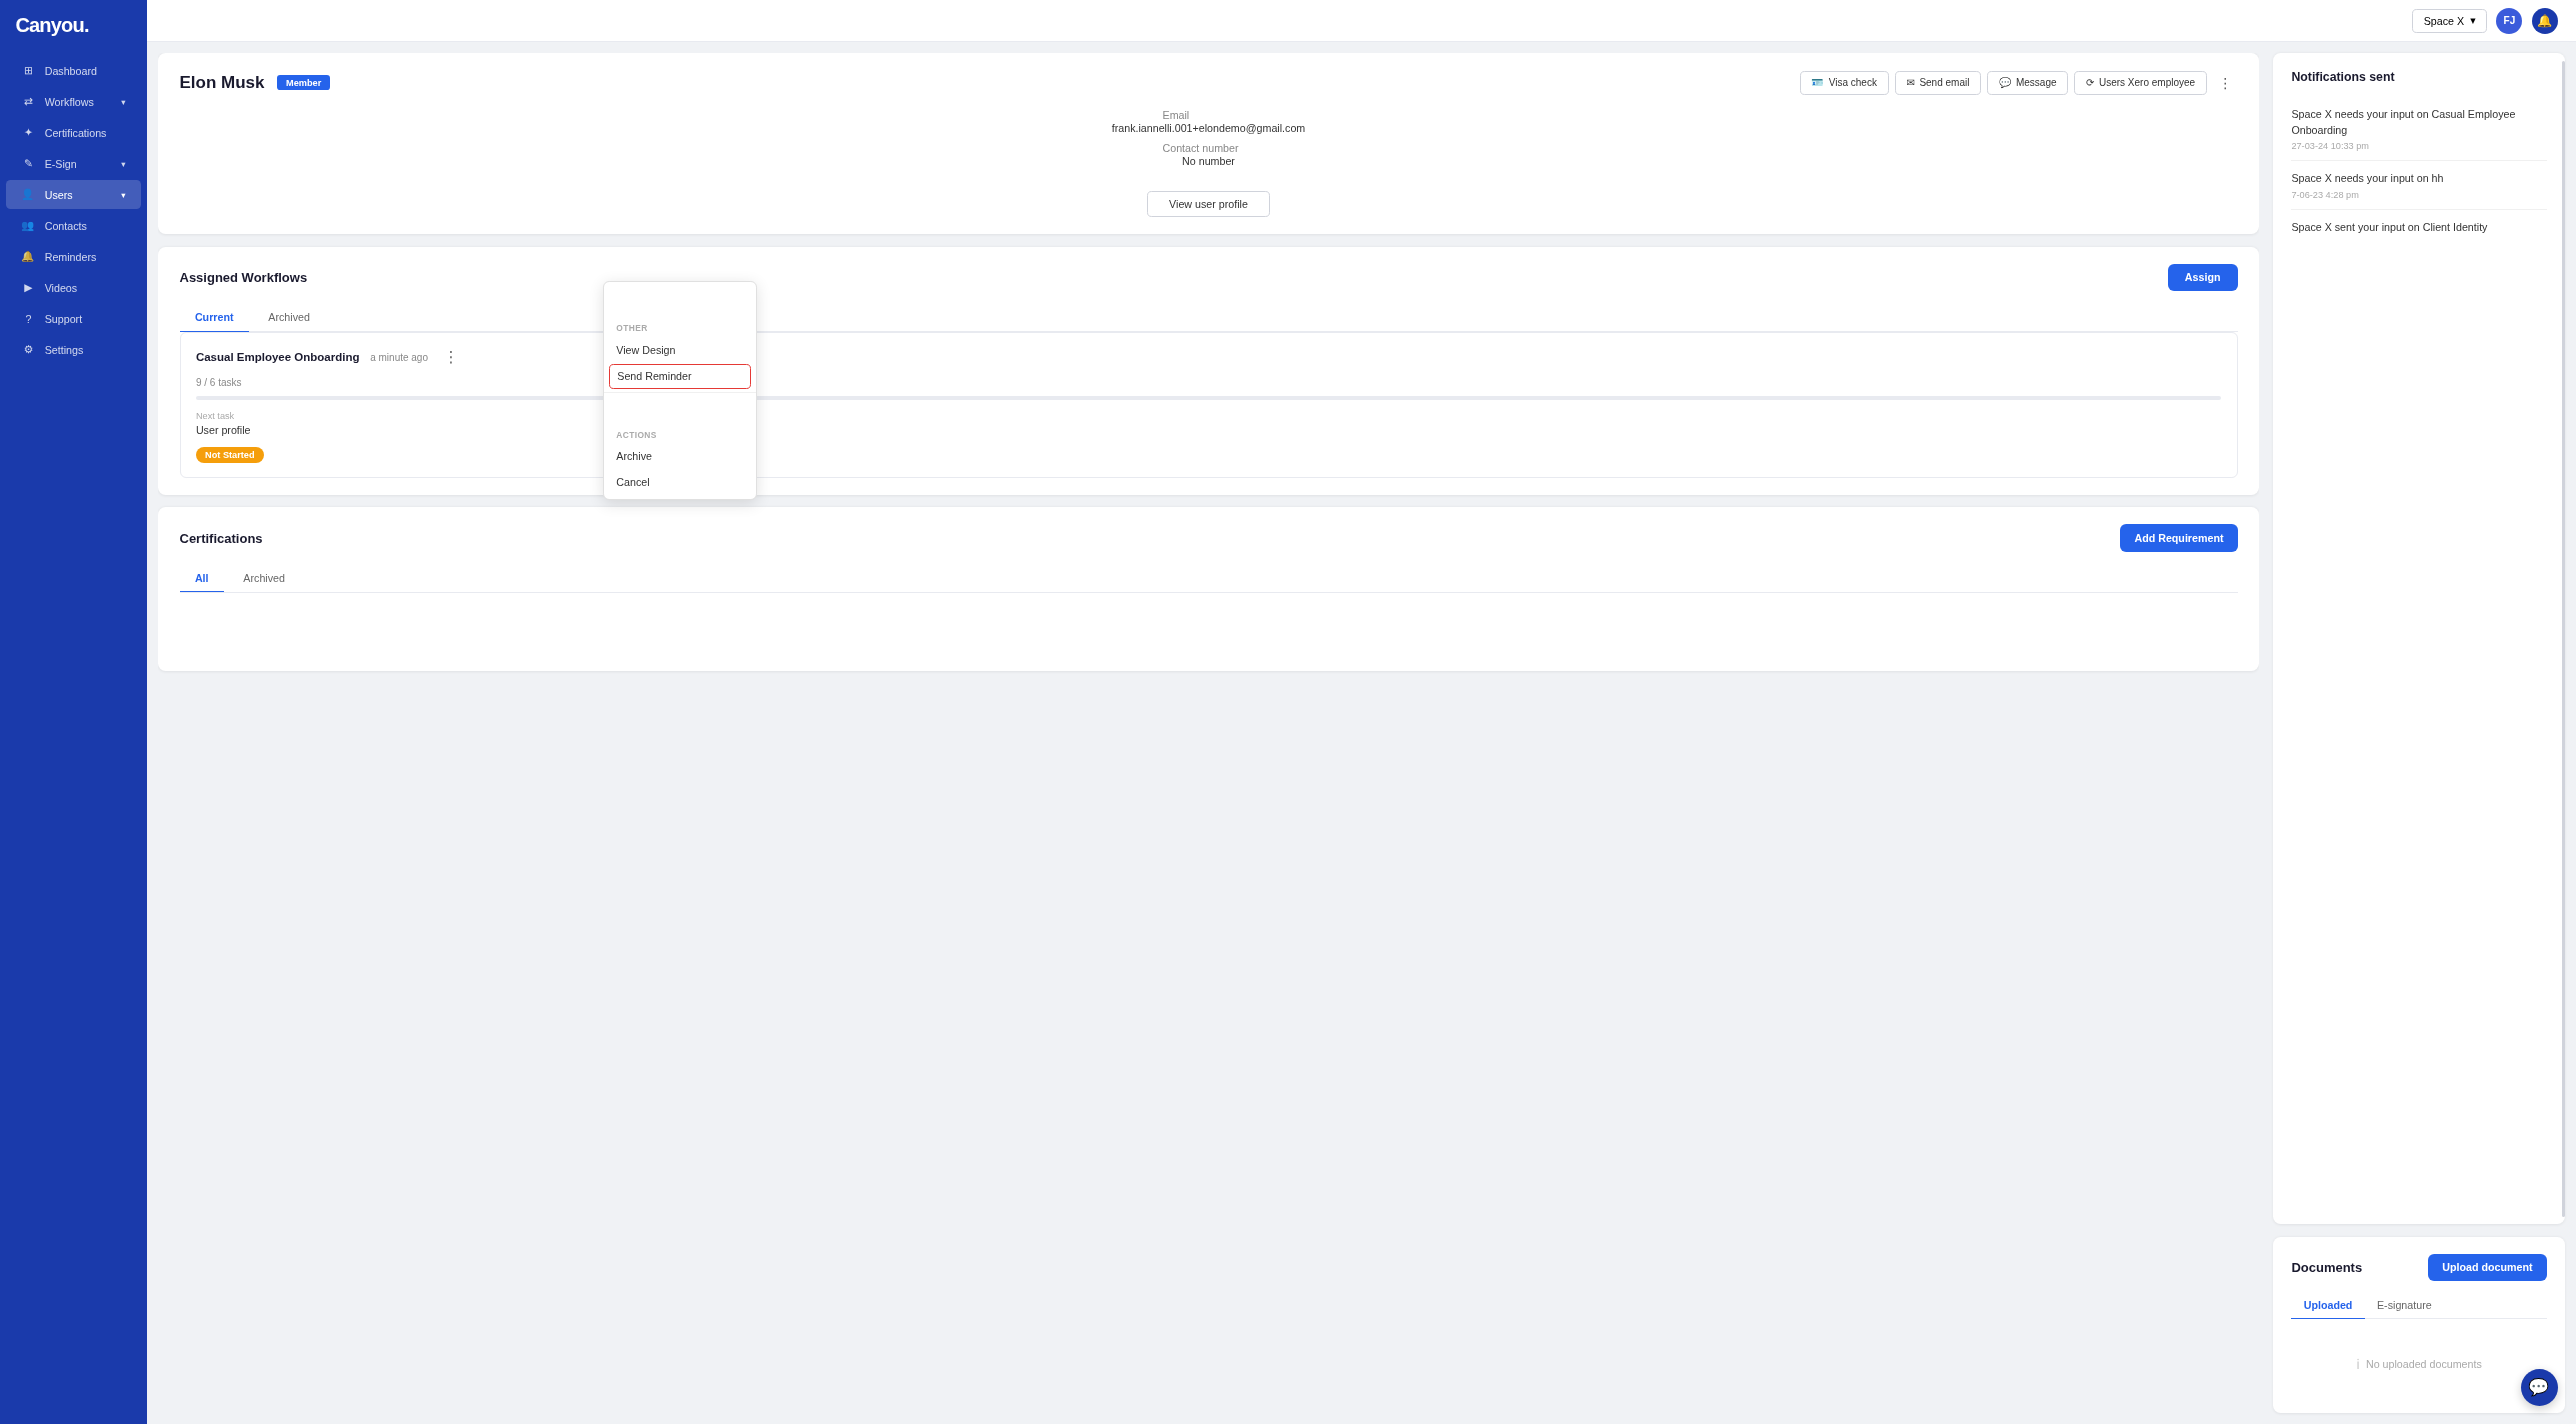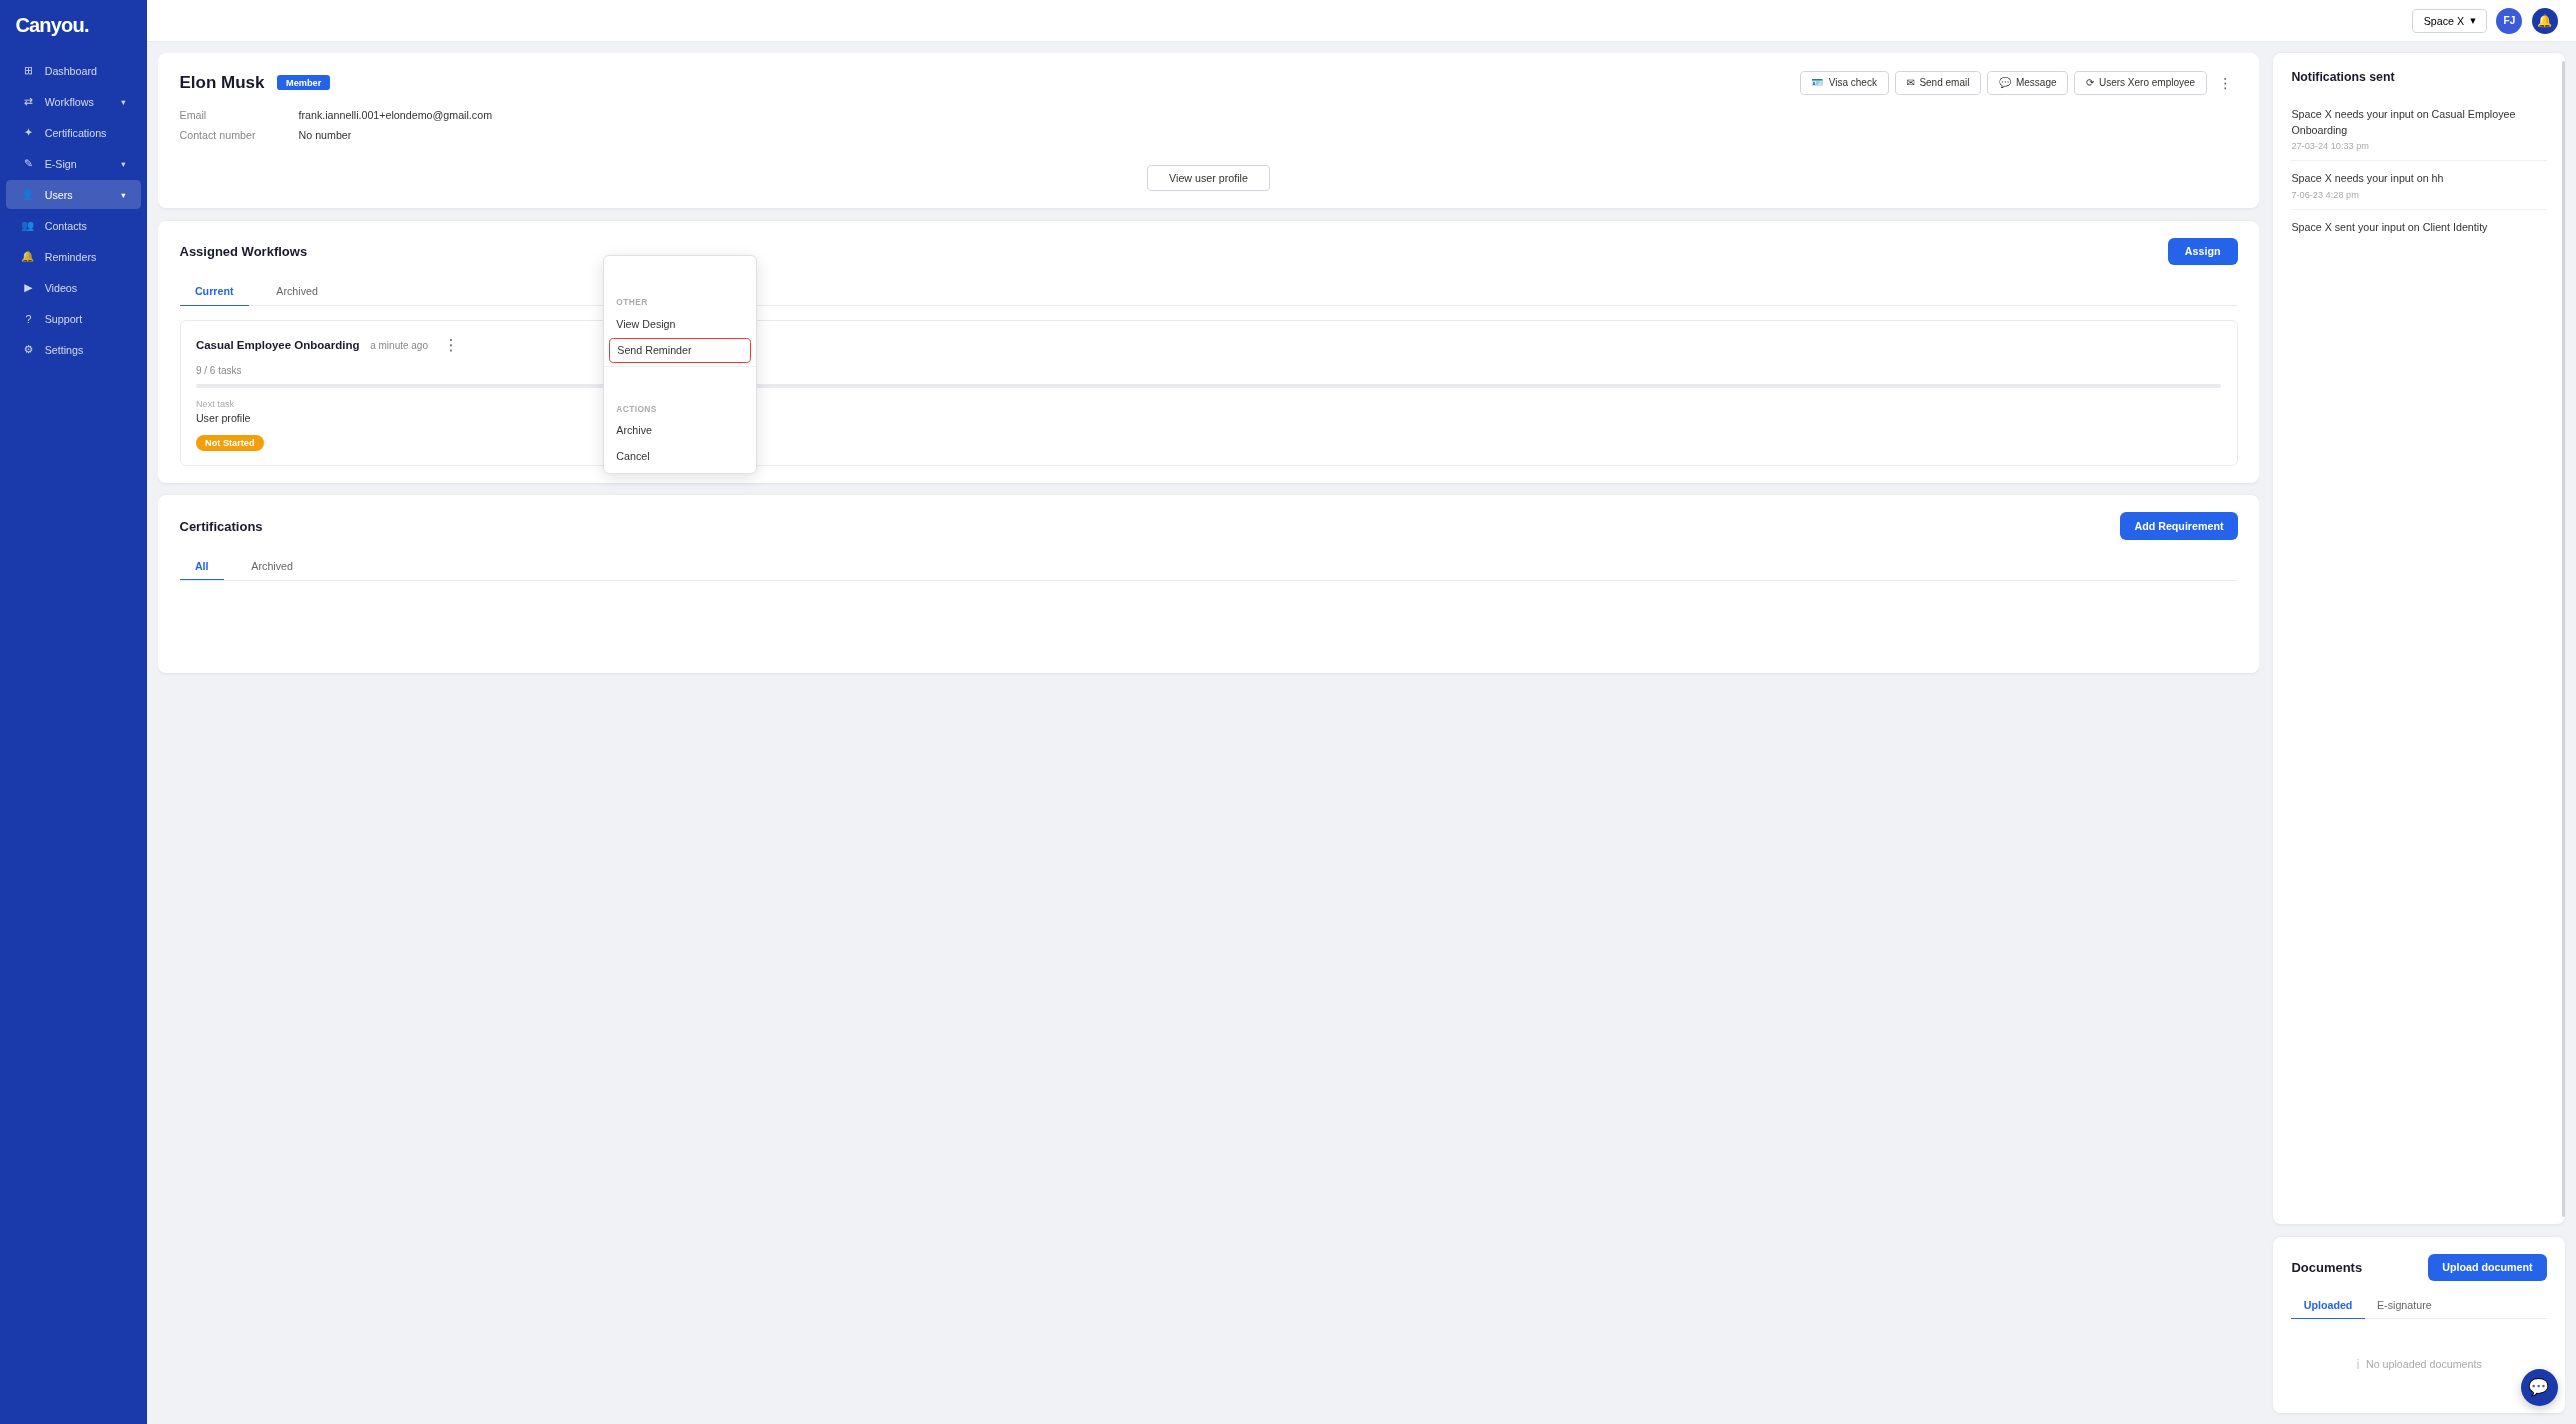--- a/index.html
+++ b/index.html
@@ -107,21 +107,21 @@
       border-radius: 4.6px;
       padding: 5.4px 10.7px;
       font-size: 10px;
       cursor: pointer;
       background: #fff;
       color: #333;
     }
     .more-btn { width: 24.6px; height: 24.6px; display: flex; align-items: center; justify-content: center; border-radius: 50%; cursor: pointer; font-size: 14px; color: #555; }
 
     .profile-fields { display: flex; flex-direction: column; gap: 7.7px; }
-    .field-row { display: flex; align-items: center; gap: 27px; }
+    .field-row { display: flex; align-items: center; gap: 1px; flex-direction: column; }
     .field-label { color: #888; font-size: 10.7px; width: 92px; flex-shrink: 0; }
     .field-value { color: #333; font-size: 10.7px; }
 
     .view-profile-btn {
       margin-top: 12.3px;
       border: 0.8px solid #d0d3db;
       border-radius: 4.6px;
       padding: 6.1px 21.5px;
       font-size: 10.7px;
       cursor: pointer;
@@ -143,21 +143,21 @@
       background: #2563eb;
       color: #fff;
       border: none;
       border-radius: 6.1px;
       padding: 7.7px 17px;
       font-size: 10.7px;
       font-weight: 600;
       cursor: pointer;
     }
 
-    .tabs { display: flex; gap: 12px; border-bottom: 0.8px solid #e8eaf0; margin-bottom: 14px; }
+    .tabs { display: flex; gap: 4px; border-bottom: 0.8px solid #e8eaf0; margin-bottom: 0; }
     .tab {
       padding: 7.7px 15.4px;
       font-size: 10.7px;
       cursor: pointer;
       color: #666;
       border-bottom: 1.5px solid transparent;
       margin-bottom: -0.8px;
     }
     .tab.active { color: #2563eb; border-bottom-color: #2563eb; font-weight: 600; }
 

